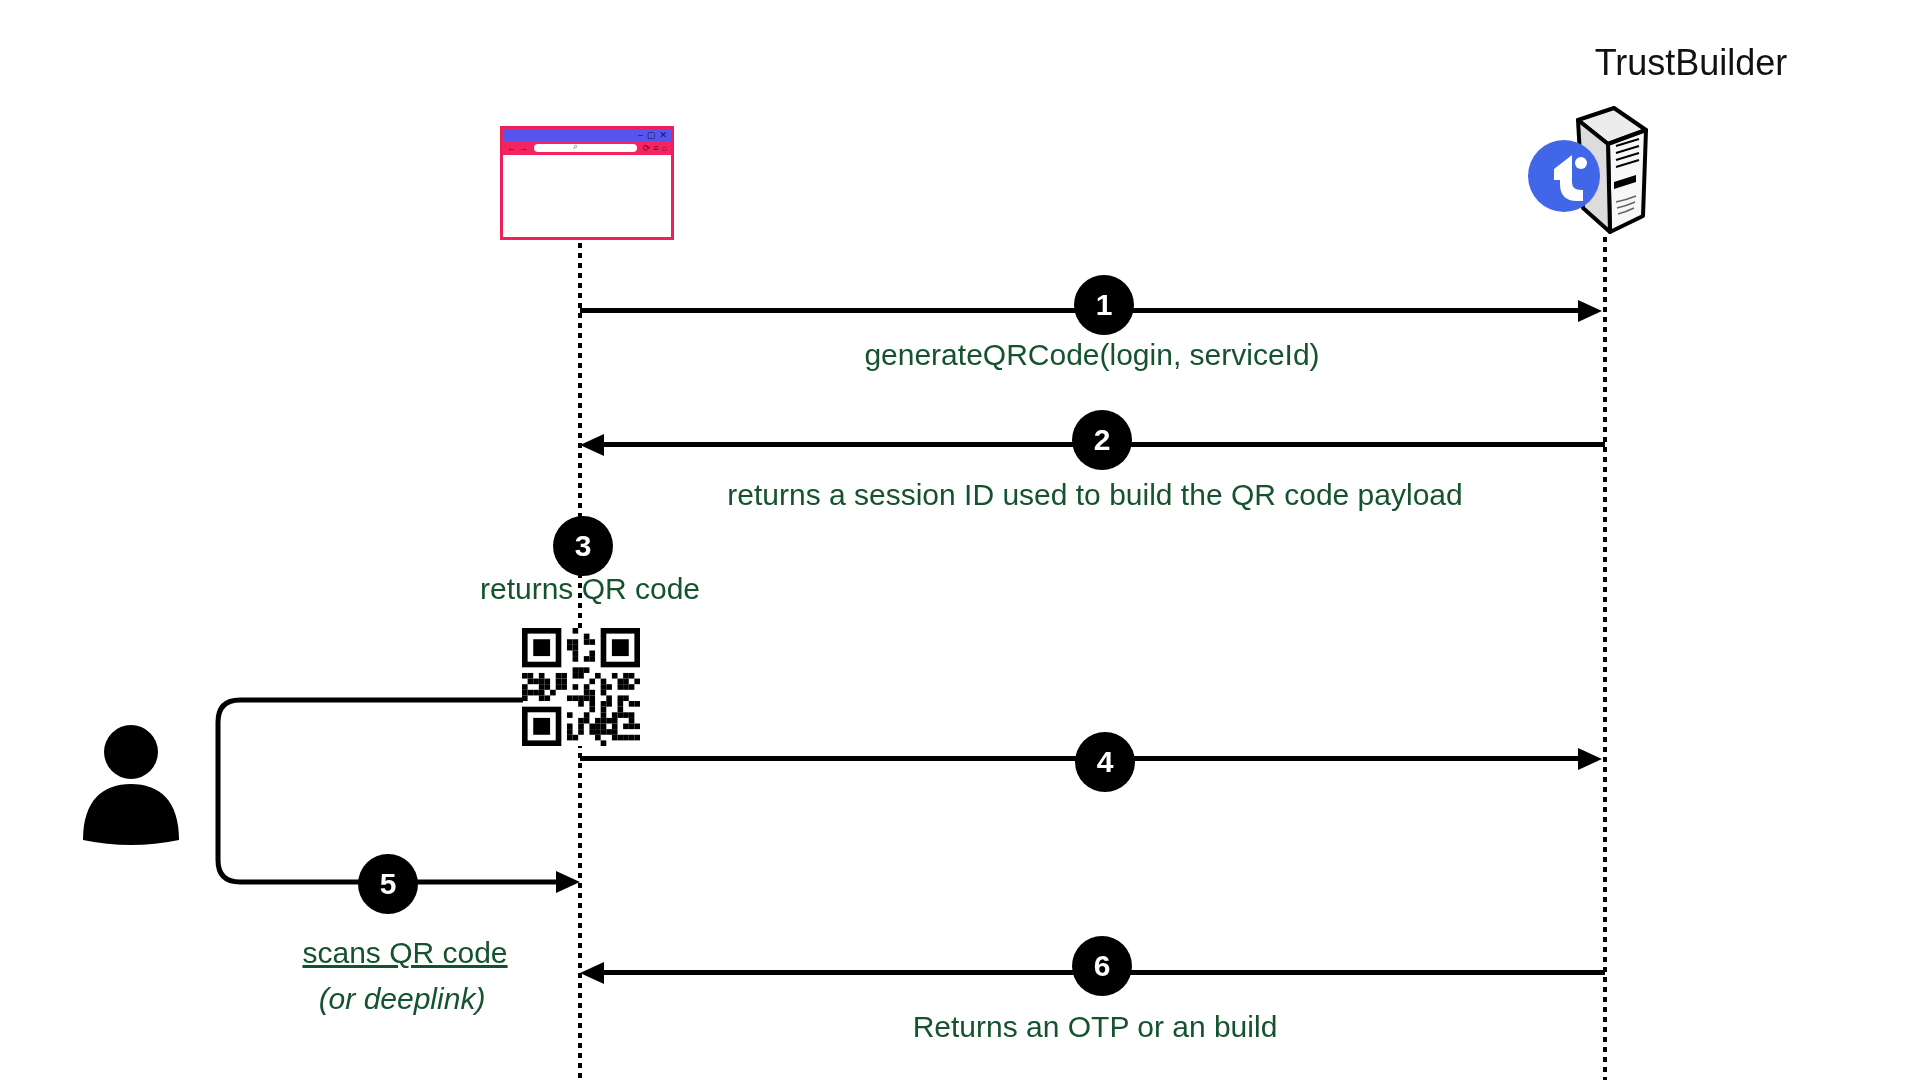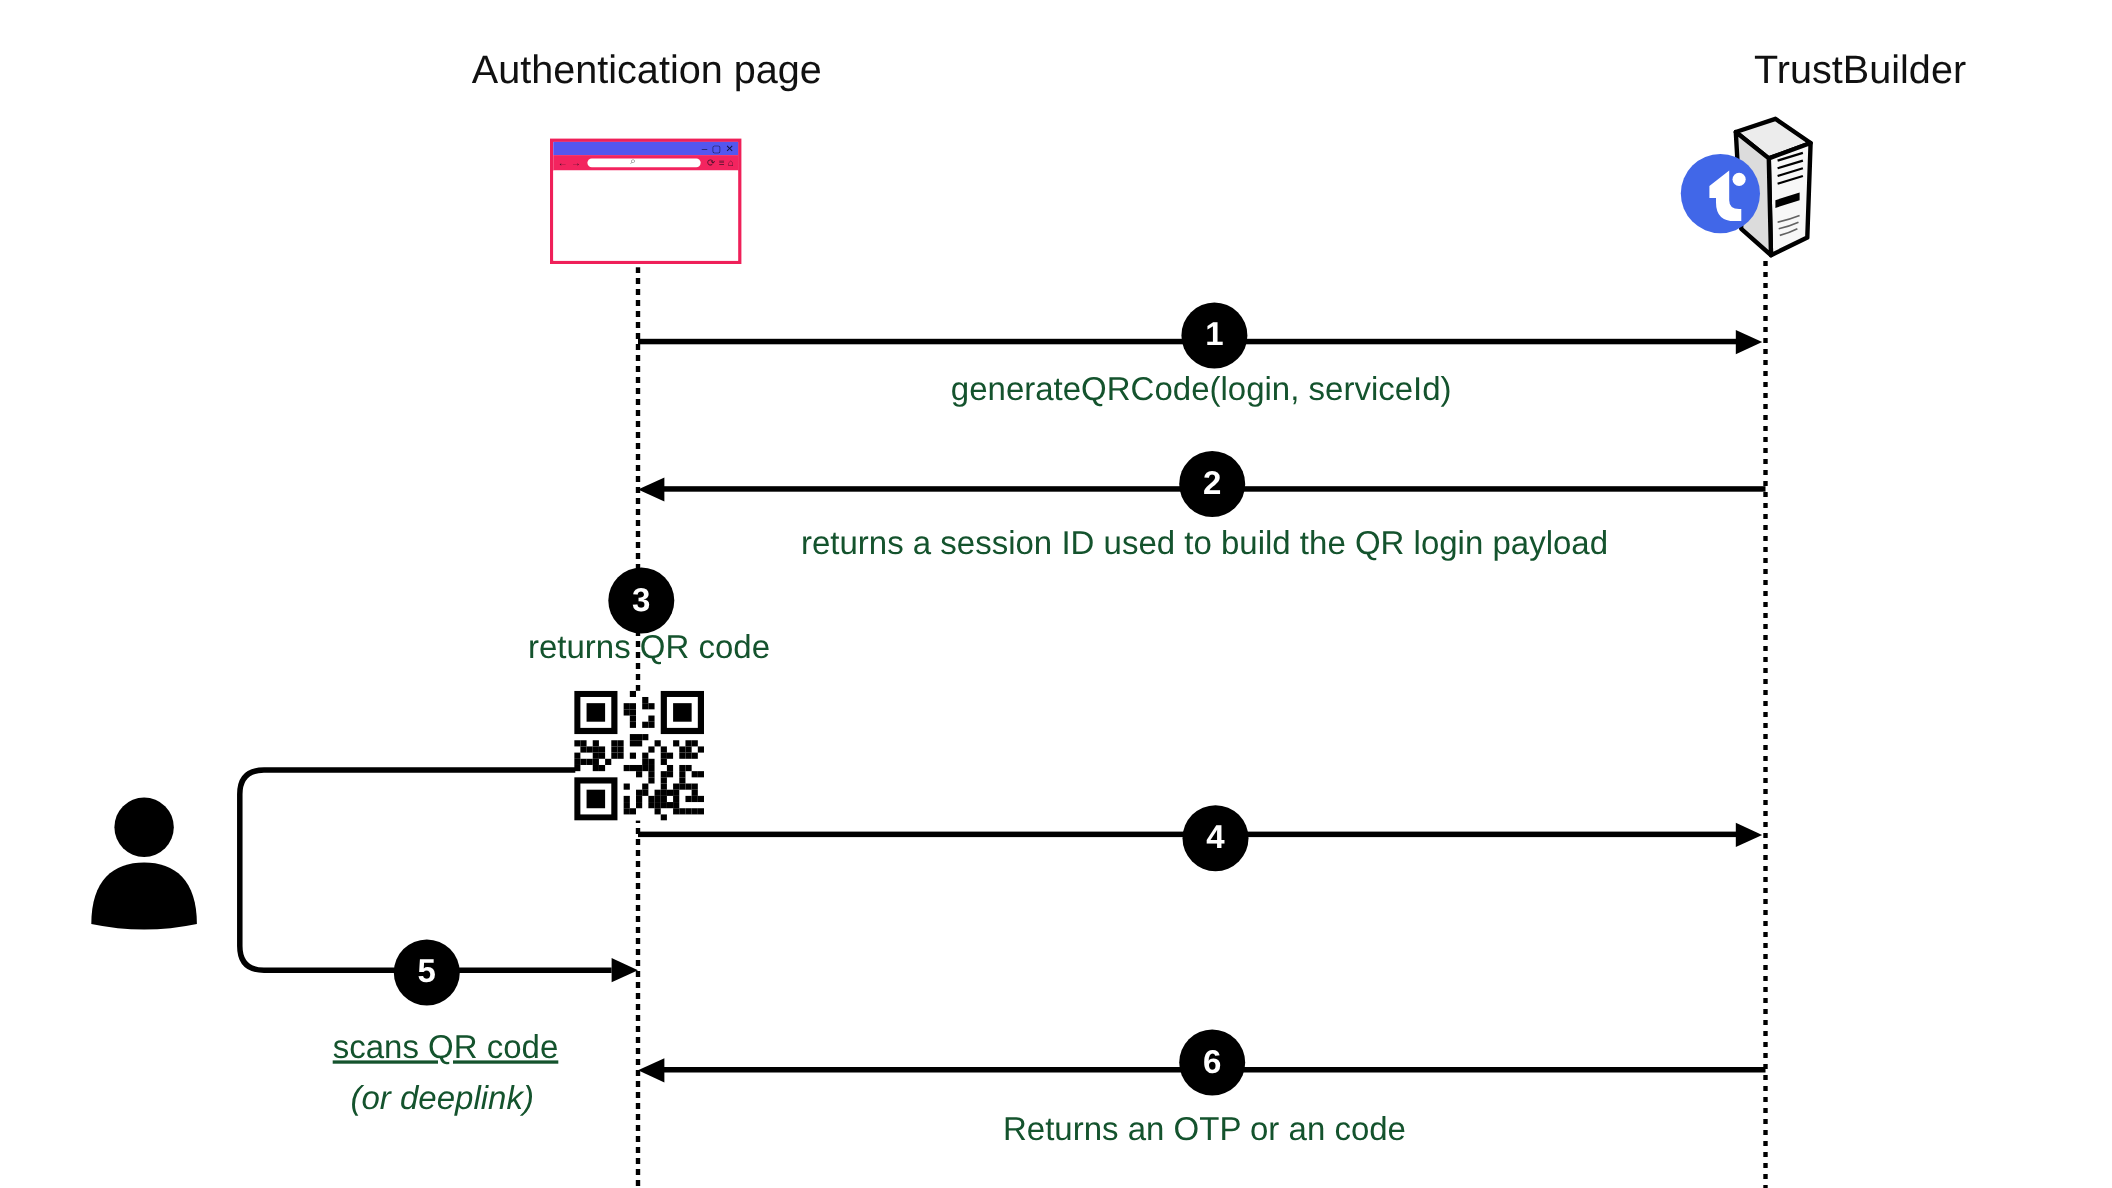--- a/index.html
+++ b/index.html
@@ -30,21 +30,20 @@
   
   .tb-logo{position:absolute;left:1528px;top:140px;width:72px;height:72px;border-radius:50%;
            background:#4167e8;}
   .absvg{position:absolute;}
 </style>
 </head>
 <body>
 
 <div class="stage">
 
-  <div class="actor-title" style="left:588px;top:42px;">Authentication page</div>
   <div class="actor-title" style="left:1691px;top:42px;">TrustBuilder</div>
 
   <div class="browser">
     <div class="b-title">
       <span class="tinyicon">–</span>
       <span class="tinyicon">▢</span>
       <span class="tinyicon">✕</span>
     </div>
     <div class="b-tool">
       <span class="tinyicon">←</span>
@@ -90,21 +89,21 @@
   <div class="lifeline" style="left:1603px;top:237px;height:843px;"></div>
 
   <div class="mline" style="left:580px;top:308px;width:1000px;"></div>
   <div class="arrh-r" style="left:1578px;top:300px;"></div>
   <div class="badge" style="left:1074px;top:275px;">1</div>
   <div class="mlabel" style="left:1092px;top:338px;">generateQRCode(login, serviceId)</div>
 
   <div class="mline" style="left:588px;top:442px;width:1017px;"></div>
   <div class="arrh-l" style="left:580px;top:434px;"></div>
   <div class="badge" style="left:1072px;top:410px;">2</div>
-  <div class="mlabel" style="left:1095px;top:478px;">returns a session ID used to build the QR login payload</div>
+  <div class="mlabel" style="left:1095px;top:478px;">returns a session ID used to build the QR code payload</div>
 
   <div class="badge" style="left:553px;top:516px;">3</div>
   <div class="mlabel" style="left:590px;top:572px;">returns QR code</div>
 
   <svg class="absvg" style="left:522px;top:628px;background:#fff;" width="118" height="118" viewBox="0 0 118 118">
       <g id="qr-g">
         <rect x="50.57142857142857" y="0" width="5.619047619047619" height="5.619047619047619" fill="#000"></rect>
         <rect x="61.8095238095238" y="5.619047619047619" width="5.619047619047619" height="5.619047619047619" fill="#000"></rect>
         <rect x="44.95238095238095" y="11.238095238095237" width="5.619047619047619" height="5.619047619047619" fill="#000"></rect>
         <rect x="50.57142857142857" y="11.238095238095237" width="5.619047619047619" height="5.619047619047619" fill="#000"></rect>
@@ -247,15 +246,15 @@
   <div class="mlabel it" style="left:402px;top:982px;">(or deeplink)</div>
 
   <svg class="absvg" style="left:75px;top:722px;" width="112" height="128" viewBox="0 0 112 128">
     <circle cx="56" cy="30" r="27" fill="#000"></circle>
     <path d="M8 118 C8 78 28 62 56 62 C84 62 104 78 104 118 Q56 128 8 118 Z" fill="#000"></path>
   </svg>
 
   <div class="mline" style="left:588px;top:970px;width:1017px;"></div>
   <div class="arrh-l" style="left:580px;top:962px;"></div>
   <div class="badge" style="left:1072px;top:936px;">6</div>
-  <div class="mlabel" style="left:1095px;top:1010px;">Returns an OTP or an code</div>
+  <div class="mlabel" style="left:1095px;top:1010px;">Returns an OTP or an build</div>
 
 </div>
 
 </body></html>

